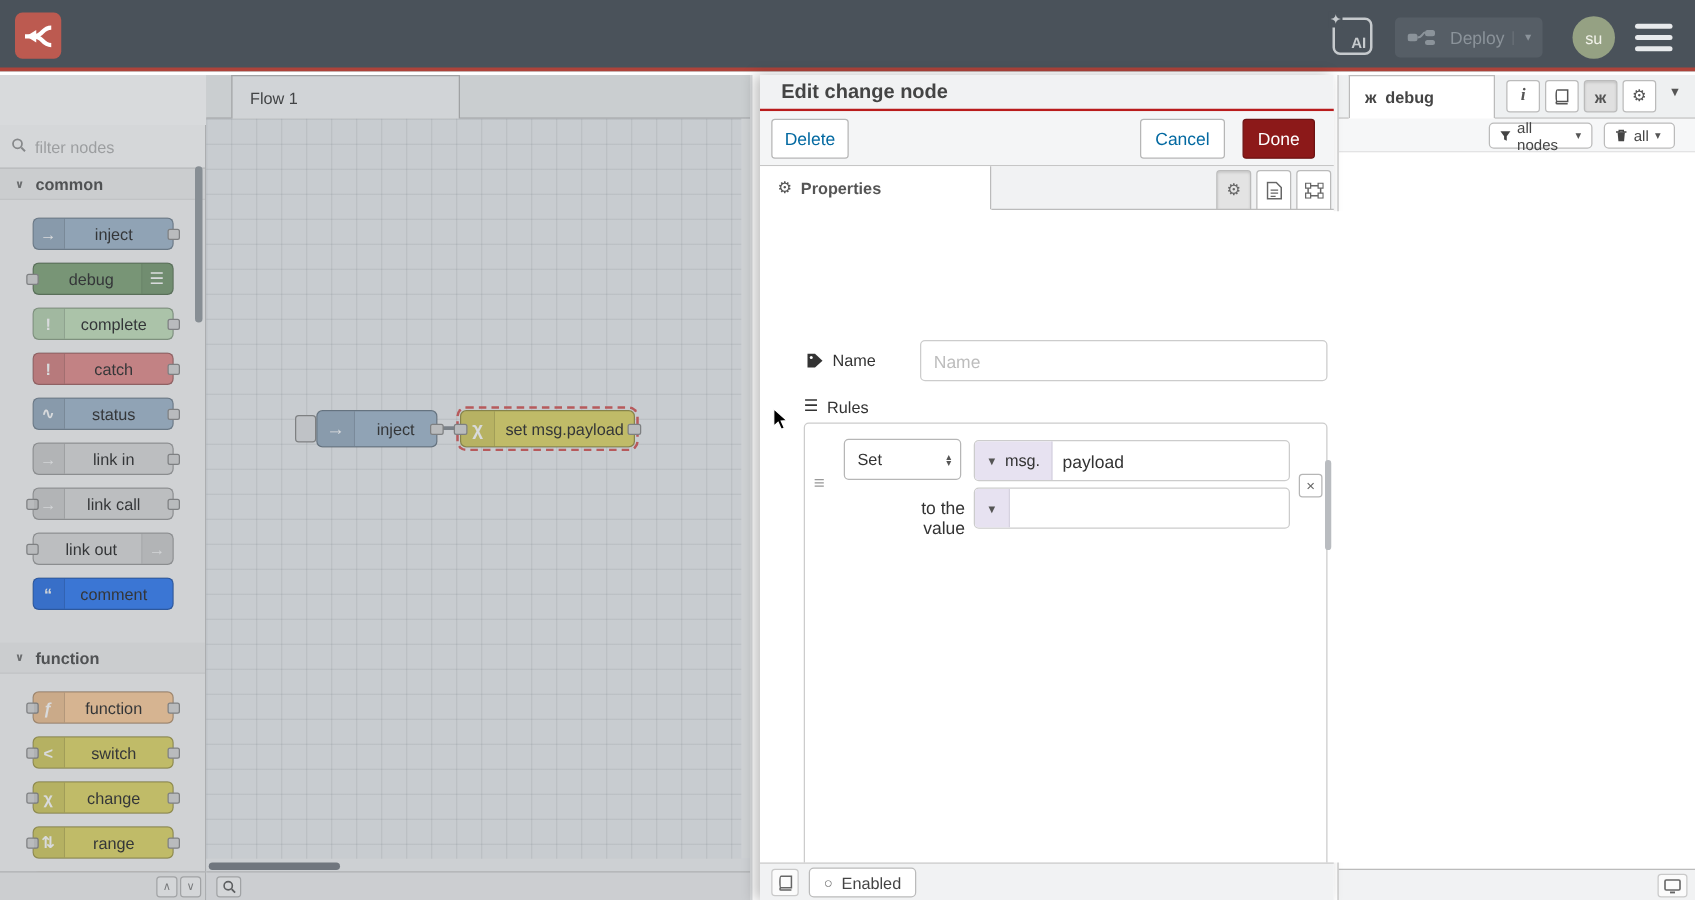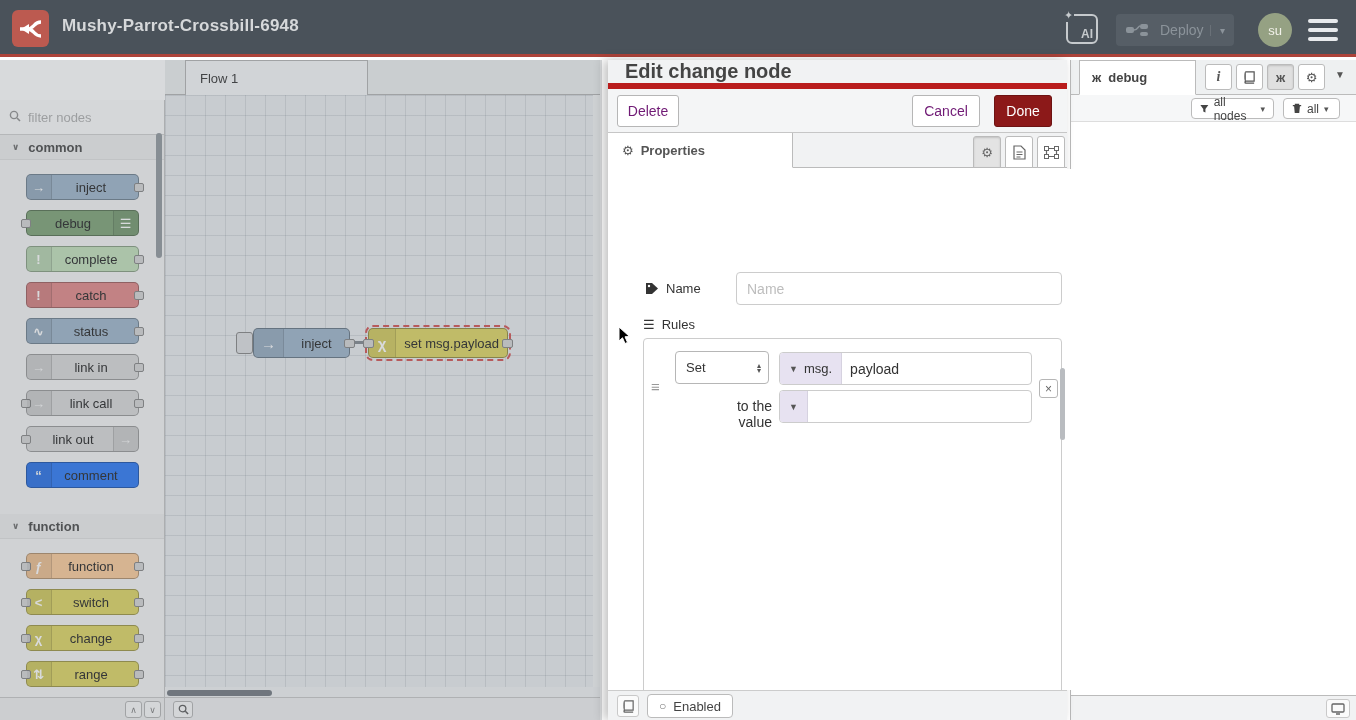--- a/index.html
+++ b/index.html
@@ -64,23 +64,23 @@
   #h-scroll .thumb { position:absolute; left:2px; top:3px; width:105px; height:6px; background:#7d838a; border-radius:3px; }
   #ws-footer { position:absolute; left:0; top:637px; width:435px; height:23px; background:#f0f1f2; border-top:1px solid #ccc; }
   #ws-zoom-btn { position:absolute; left:8px; top:3px; width:20px; height:17px; border:1px solid #bbb; border-radius:3px; background:#fbfbfb; color:#666; display:flex; align-items:center; justify-content:center; }
   #v-scroll-track { position:absolute; left:428px; top:35px; width:7px; height:592px; background:#f4f5f6; }
 
   
   #shade { position:absolute; left:0; top:60px; width:602px; height:660px; background:rgba(60,70,80,.20); pointer-events:none; z-index:5; }
 
   
   #tray { position:absolute; left:608px; top:60px; width:459px; height:660px; background:#fff; box-shadow:-4px 0 10px rgba(0,0,0,.25); z-index:6; }
-  #tray-header { height:29px; background:#f1f2f3; border-bottom:6px solid #b91c1c; display:flex; align-items:center; padding-left:17px; font-weight:bold; font-size:20px; color:#444; }
+  #tray-header { height:29px; background:#f1f2f3; border-bottom:2px solid #b91c1c; display:flex; align-items:center; padding-left:17px; font-weight:bold; font-size:16px; color:#444; }
   #tray-toolbar { height:44px; background:#f4f5f6; border-bottom:1px solid #c6c6c6; position:relative; }
-  .btn { display:inline-flex; align-items:center; justify-content:center; border:1px solid #b6b6b6; border-radius:3px; background:#fff; color:#701a75; font-size:14px; height:32px; }
+  .btn { display:inline-flex; align-items:center; justify-content:center; border:1px solid #b6b6b6; border-radius:3px; background:#fff; color:#0369a1; font-size:14px; height:32px; }
   #btn-delete { position:absolute; left:9px; top:6px; width:62px; }
   #btn-cancel { position:absolute; left:304px; top:6px; width:68px; }
   #btn-done { position:absolute; left:386px; top:6px; width:58px; background:#8c1919; border-color:#6d1313; color:#fff; }
   #tray-tabs { height:35px; background:#f1f2f3; border-bottom:1px solid #bbb; position:relative; }
   #tab-properties { position:absolute; left:0; top:0; width:185px; height:35px; background:#fff; border-right:1px solid #bbb; border-bottom:1px solid #fff; display:flex; align-items:center; gap:7px; padding-left:14px; font-weight:bold; color:#555; }
   .tray-tab-btn { position:absolute; top:3px; width:28px; height:32px; border:1px solid #bbb; border-radius:3px 3px 0 0; background:#fff; color:#666; display:flex; align-items:center; justify-content:center; }
   .tray-tab-btn.pressed { background:#e3e3e3; box-shadow:inset 0 1px 2px rgba(0,0,0,.15); }
   #tray-body { position:absolute; left:16px; top:109px; width:459px; height:521px; background:#fff; }
   #name-label-r { left:21px; top:112px; position:absolute; display:flex; gap:7px; align-items:center; color:#333; }
   #name-input { position:absolute; left:112px; top:103px; width:326px; height:33px; border:1px solid #ccc; border-radius:4px; padding:0 10px; font-size:14px; color:#333; outline:none; }
@@ -128,21 +128,20 @@
 
 <div id="app">
 
   <div id="header">
     <div id="logo">
       <svg class="icn" width="24" height="22" viewBox="0 0 24 22">
           <path d="M22 4 C14 4 16 11 8 11 M22 18 C14 18 16 11 8 11 M8 11 L1 11" stroke="#fff" stroke-width="3.4" fill="none"></path>
           <path d="M10 6 L2 11 L10 16 Z" fill="#fff"></path>
         </svg>
     </div>
-    <div id="app-title">Mushy-Parrot-Crossbill-6948</div>
     <div id="ai-btn">
       <span class="sparkle">✦</span>
       <span class="ai-txt">AI</span>
     </div>
     <div id="deploy-group">
       <div id="deploy-main">
         <svg class="icn" width="22" height="12" viewBox="0 0 22 12">
             <rect x="0" y="3" width="8" height="6" rx="2" fill="#8b939a"></rect>
             <rect x="14" y="0" width="8" height="5" rx="2" fill="#8b939a"></rect>
             <rect x="14" y="8" width="8" height="4" rx="2" fill="#8b939a"></rect>

